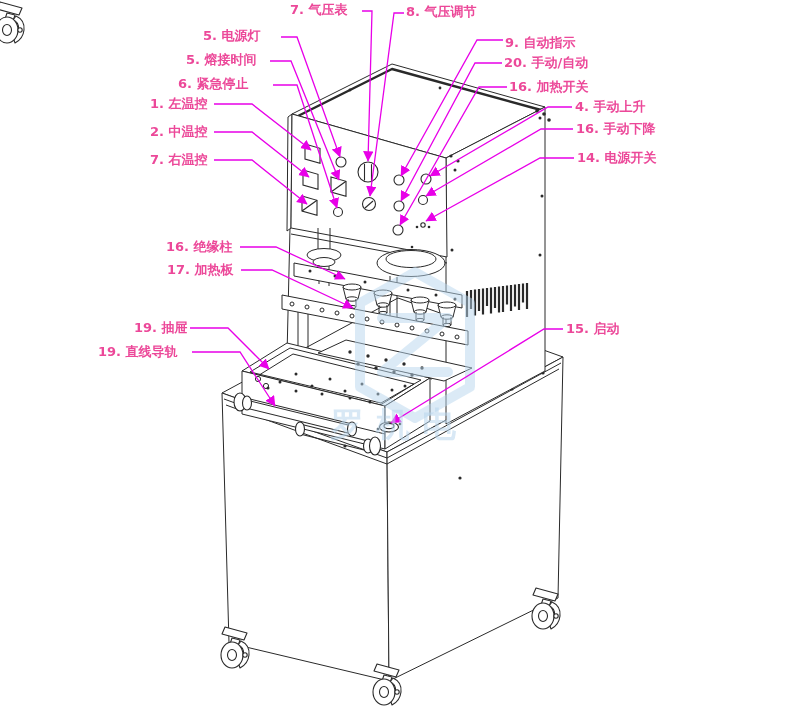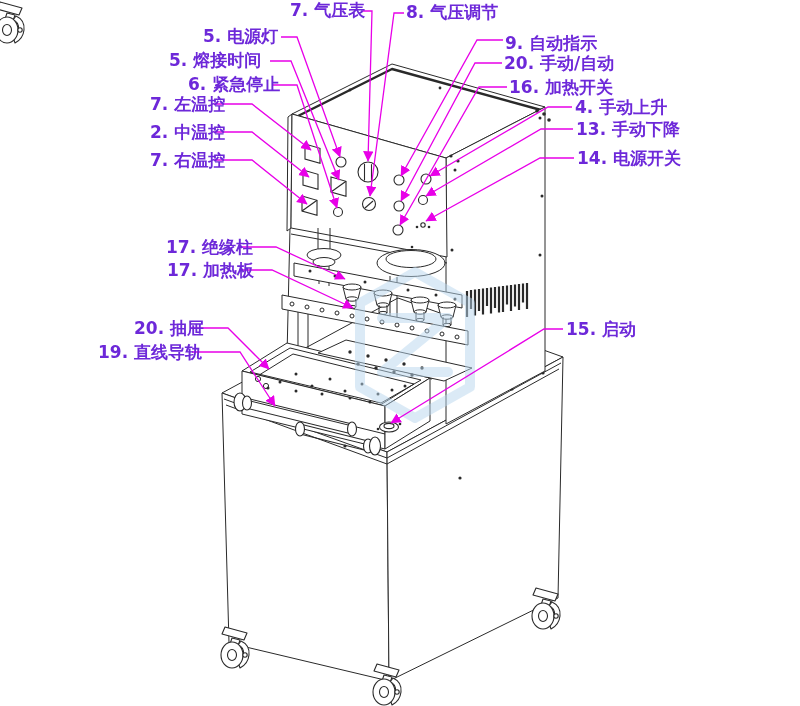--- a/index.html
+++ b/index.html
@@ -3,22 +3,22 @@
 <meta charset="utf-8">
 <style>
   html,body{margin:0;padding:0;background:#ffffff;}
   #stage{
     position:relative;width:800px;height:706px;background:#ffffff;overflow:hidden;
     font-family:"DejaVu Sans","Liberation Sans",sans-serif;
   }
   #machine-svg{position:absolute;left:0;top:0;}
   .lbl{
     position:absolute;
-    color:#6d28d9;
-    font-size:17px;
+    color:#ec4899;
+    font-size:13px;
     font-weight:bold;
     line-height:16px;
     white-space:nowrap;
     letter-spacing:0px;
   }
   #watermark-text{
     position:absolute;left:330px;top:402px;
     color:#b9d7ee;opacity:.55;
     font-size:34px;font-weight:bold;letter-spacing:12px;white-space:nowrap;
   }
@@ -304,34 +304,35 @@
     <polyline points="573,129 541,129 426,196" marker-end="url(#arr)"></polyline>
     <polyline points="574,158 540,158 426,221" marker-end="url(#arr)"></polyline>
     <polyline points="563,329 544,329 391,423" marker-end="url(#arr)"></polyline>
     <polyline points="240,247 276,247 345,279" marker-end="url(#arr)"></polyline>
     <polyline points="241,270 272,270 353,308" marker-end="url(#arr)"></polyline>
     <polyline points="190,328 228,328 269,369" marker-end="url(#arr)"></polyline>
     <polyline points="192,352 240,352 275,406" marker-end="url(#arr)"></polyline>
   </g>
 </svg>
 
-
-<div class="lbl" style="left:150px;top:96px">7. 左温控</div>
+<div id="watermark-text">罗机电</div>
+
+<div class="lbl" style="left:150px;top:96px">1. 左温控</div>
 <div class="lbl" style="left:150px;top:124px">2. 中温控</div>
 <div class="lbl" style="left:150px;top:152px">7. 右温控</div>
 <div class="lbl" style="left:203px;top:28px">5. 电源灯</div>
-<div class="lbl" style="left:169px;top:52px">5. 熔接时间</div>
-<div class="lbl" style="left:188px;top:76px">6. 紧急停止</div>
+<div class="lbl" style="left:186px;top:52px">5. 熔接时间</div>
+<div class="lbl" style="left:178px;top:76px">6. 紧急停止</div>
 <div class="lbl" style="left:290px;top:2px">7. 气压表</div>
 <div class="lbl" style="left:406px;top:4px">8. 气压调节</div>
 <div class="lbl" style="left:505px;top:35px">9. 自动指示</div>
 <div class="lbl" style="left:504px;top:55px">20. 手动/自动</div>
 <div class="lbl" style="left:509px;top:79px">16. 加热开关</div>
 <div class="lbl" style="left:575px;top:99px">4. 手动上升</div>
-<div class="lbl" style="left:576px;top:121px">13. 手动下降</div>
+<div class="lbl" style="left:576px;top:121px">16. 手动下降</div>
 <div class="lbl" style="left:577px;top:150px">14. 电源开关</div>
 <div class="lbl" style="left:566px;top:321px">15. 启动</div>
-<div class="lbl" style="left:166px;top:239px">17. 绝缘柱</div>
+<div class="lbl" style="left:166px;top:239px">16. 绝缘柱</div>
 <div class="lbl" style="left:167px;top:262px">17. 加热板</div>
-<div class="lbl" style="left:134px;top:320px">20. 抽屉</div>
+<div class="lbl" style="left:134px;top:320px">19. 抽屉</div>
 <div class="lbl" style="left:98px;top:344px">19. 直线导轨</div>
 
 </div>
 
 </body></html>

